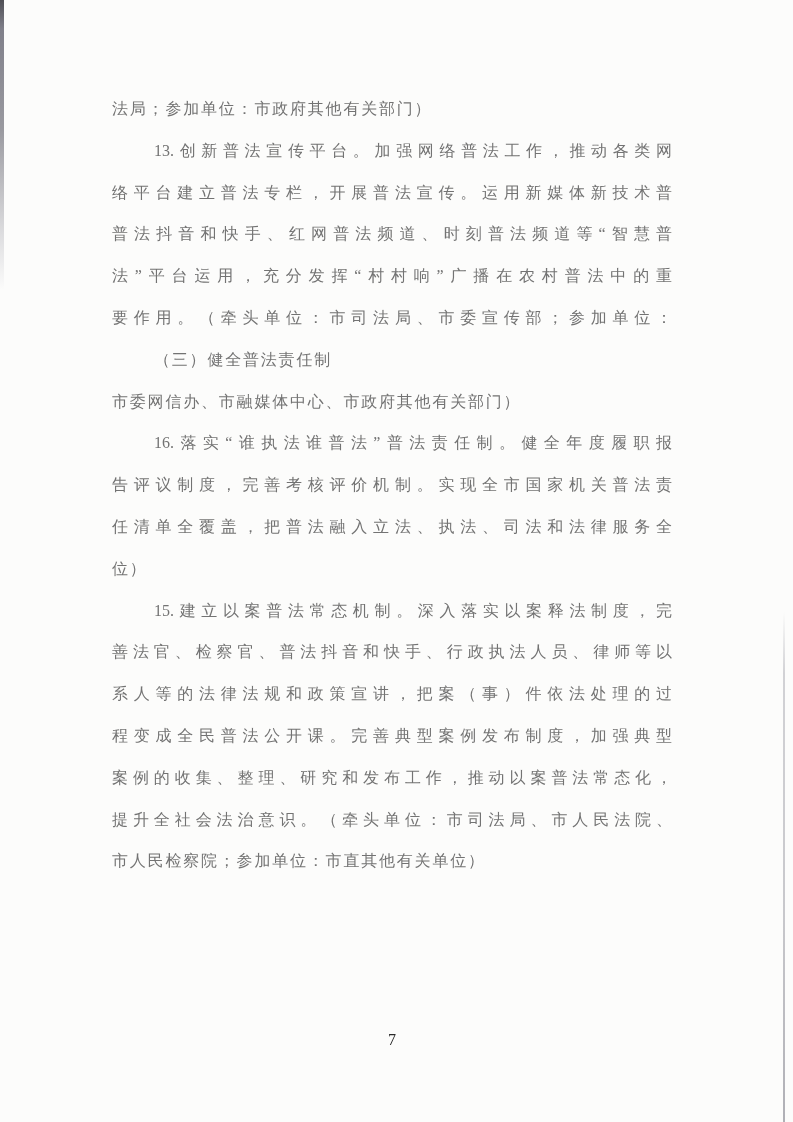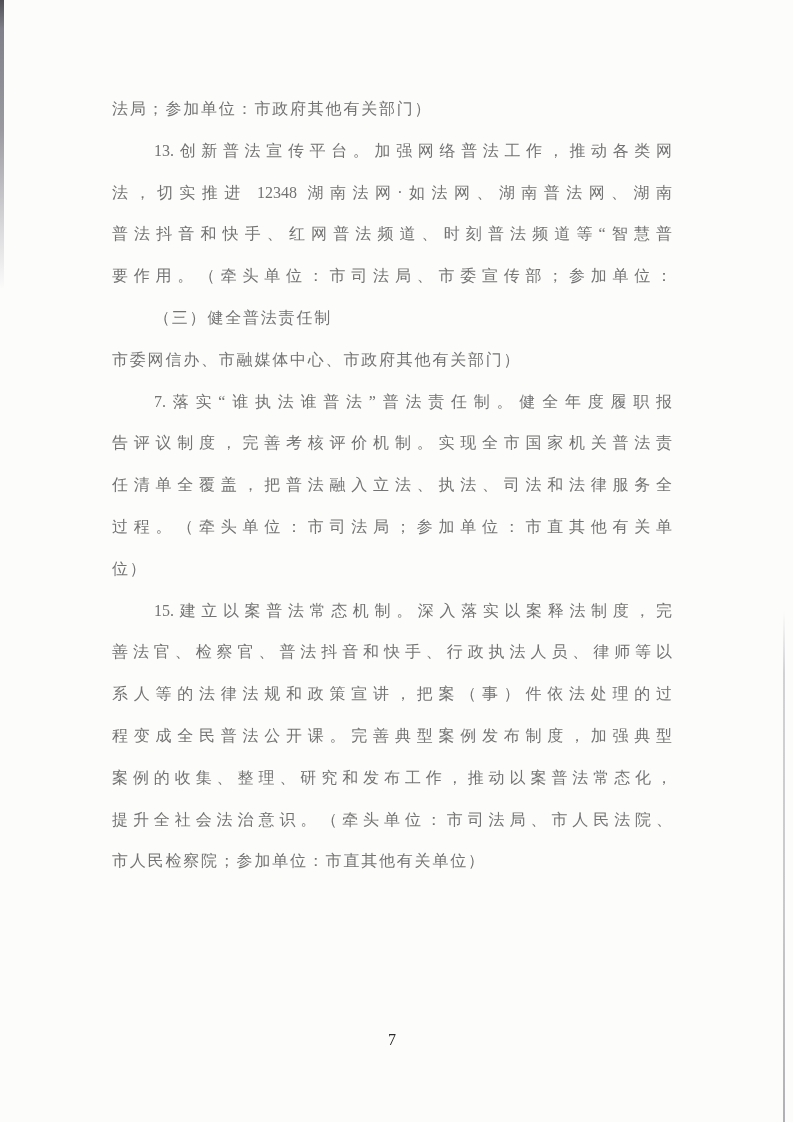--- a/index.html
+++ b/index.html
@@ -85,29 +85,29 @@
 <body>
 
 <div class="page">
 
   <div class="scan-edge-left"></div>
   <div class="scan-line-right"></div>
 
   <div class="textblock">
     <div class="line nj">法局；参加单位：市政府其他有关部门）</div>
     <div class="line j ind">13.创新普法宣传平台。加强网络普法工作，推动各类网</div>
-    <div class="line j">法，切实推进 12348 湖南法网·如法网、湖南普法网、湖南</div>
+    <div class="line j">络平台建立普法专栏，开展普法宣传。运用新媒体新技术普</div>
     <div class="line j">普法抖音和快手、红网普法频道、时刻普法频道等“智慧普</div>
+    <div class="line j">法”平台运用，充分发挥“村村响”广播在农村普法中的重</div>
     <div class="line j">要作用。（牵头单位：市司法局、市委宣传部；参加单位：</div>
     <div class="line nj ind">（三）健全普法责任制</div>
     <div class="line nj">市委网信办、市融媒体中心、市政府其他有关部门）</div>
-    <div class="line j ind">7.落实“谁执法谁普法”普法责任制。健全年度履职报</div>
+    <div class="line j ind">16.落实“谁执法谁普法”普法责任制。健全年度履职报</div>
     <div class="line j">告评议制度，完善考核评价机制。实现全市国家机关普法责</div>
     <div class="line j">任清单全覆盖，把普法融入立法、执法、司法和法律服务全</div>
-    <div class="line j">过程。（牵头单位：市司法局；参加单位：市直其他有关单</div>
     <div class="line nj">位）</div>
     <div class="line j ind">15.建立以案普法常态机制。深入落实以案释法制度，完</div>
     <div class="line j">善法官、检察官、普法抖音和快手、行政执法人员、律师等以</div>
     <div class="line j">系人等的法律法规和政策宣讲，把案（事）件依法处理的过</div>
     <div class="line j">程变成全民普法公开课。完善典型案例发布制度，加强典型</div>
     <div class="line j">案例的收集、整理、研究和发布工作，推动以案普法常态化，</div>
     <div class="line j">提升全社会法治意识。（牵头单位：市司法局、市人民法院、</div>
     <div class="line nj">市人民检察院；参加单位：市直其他有关单位）</div>
   </div>
 

